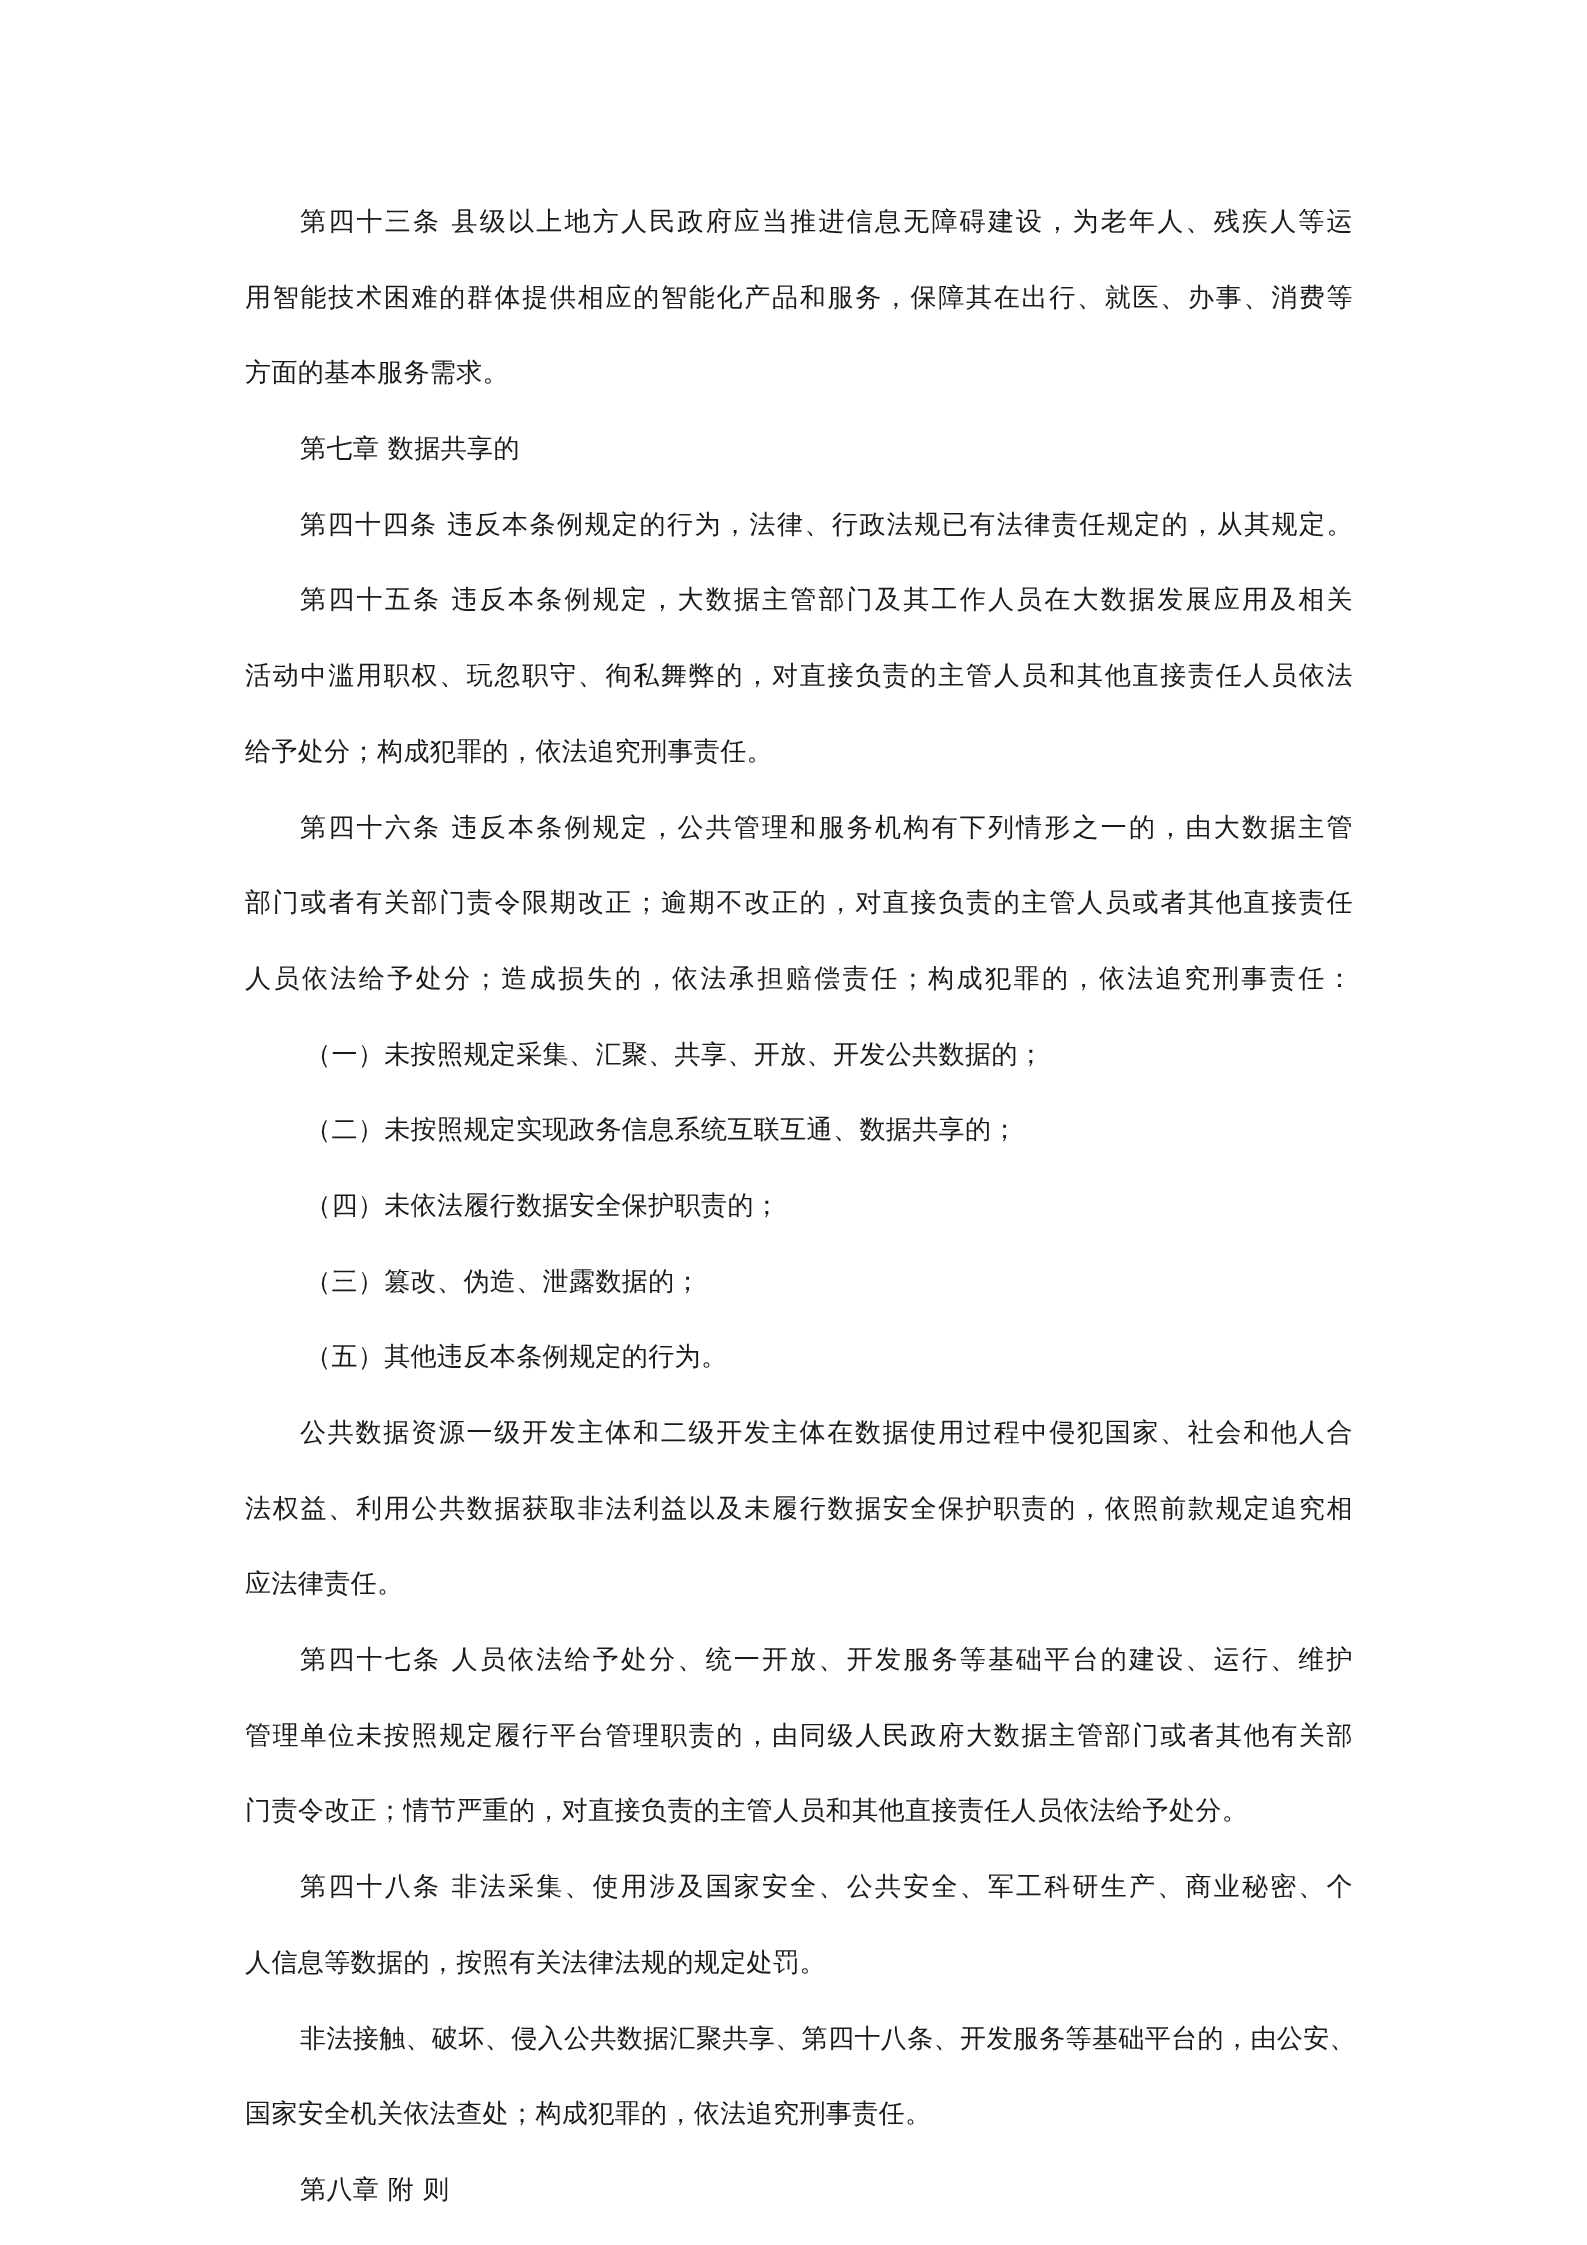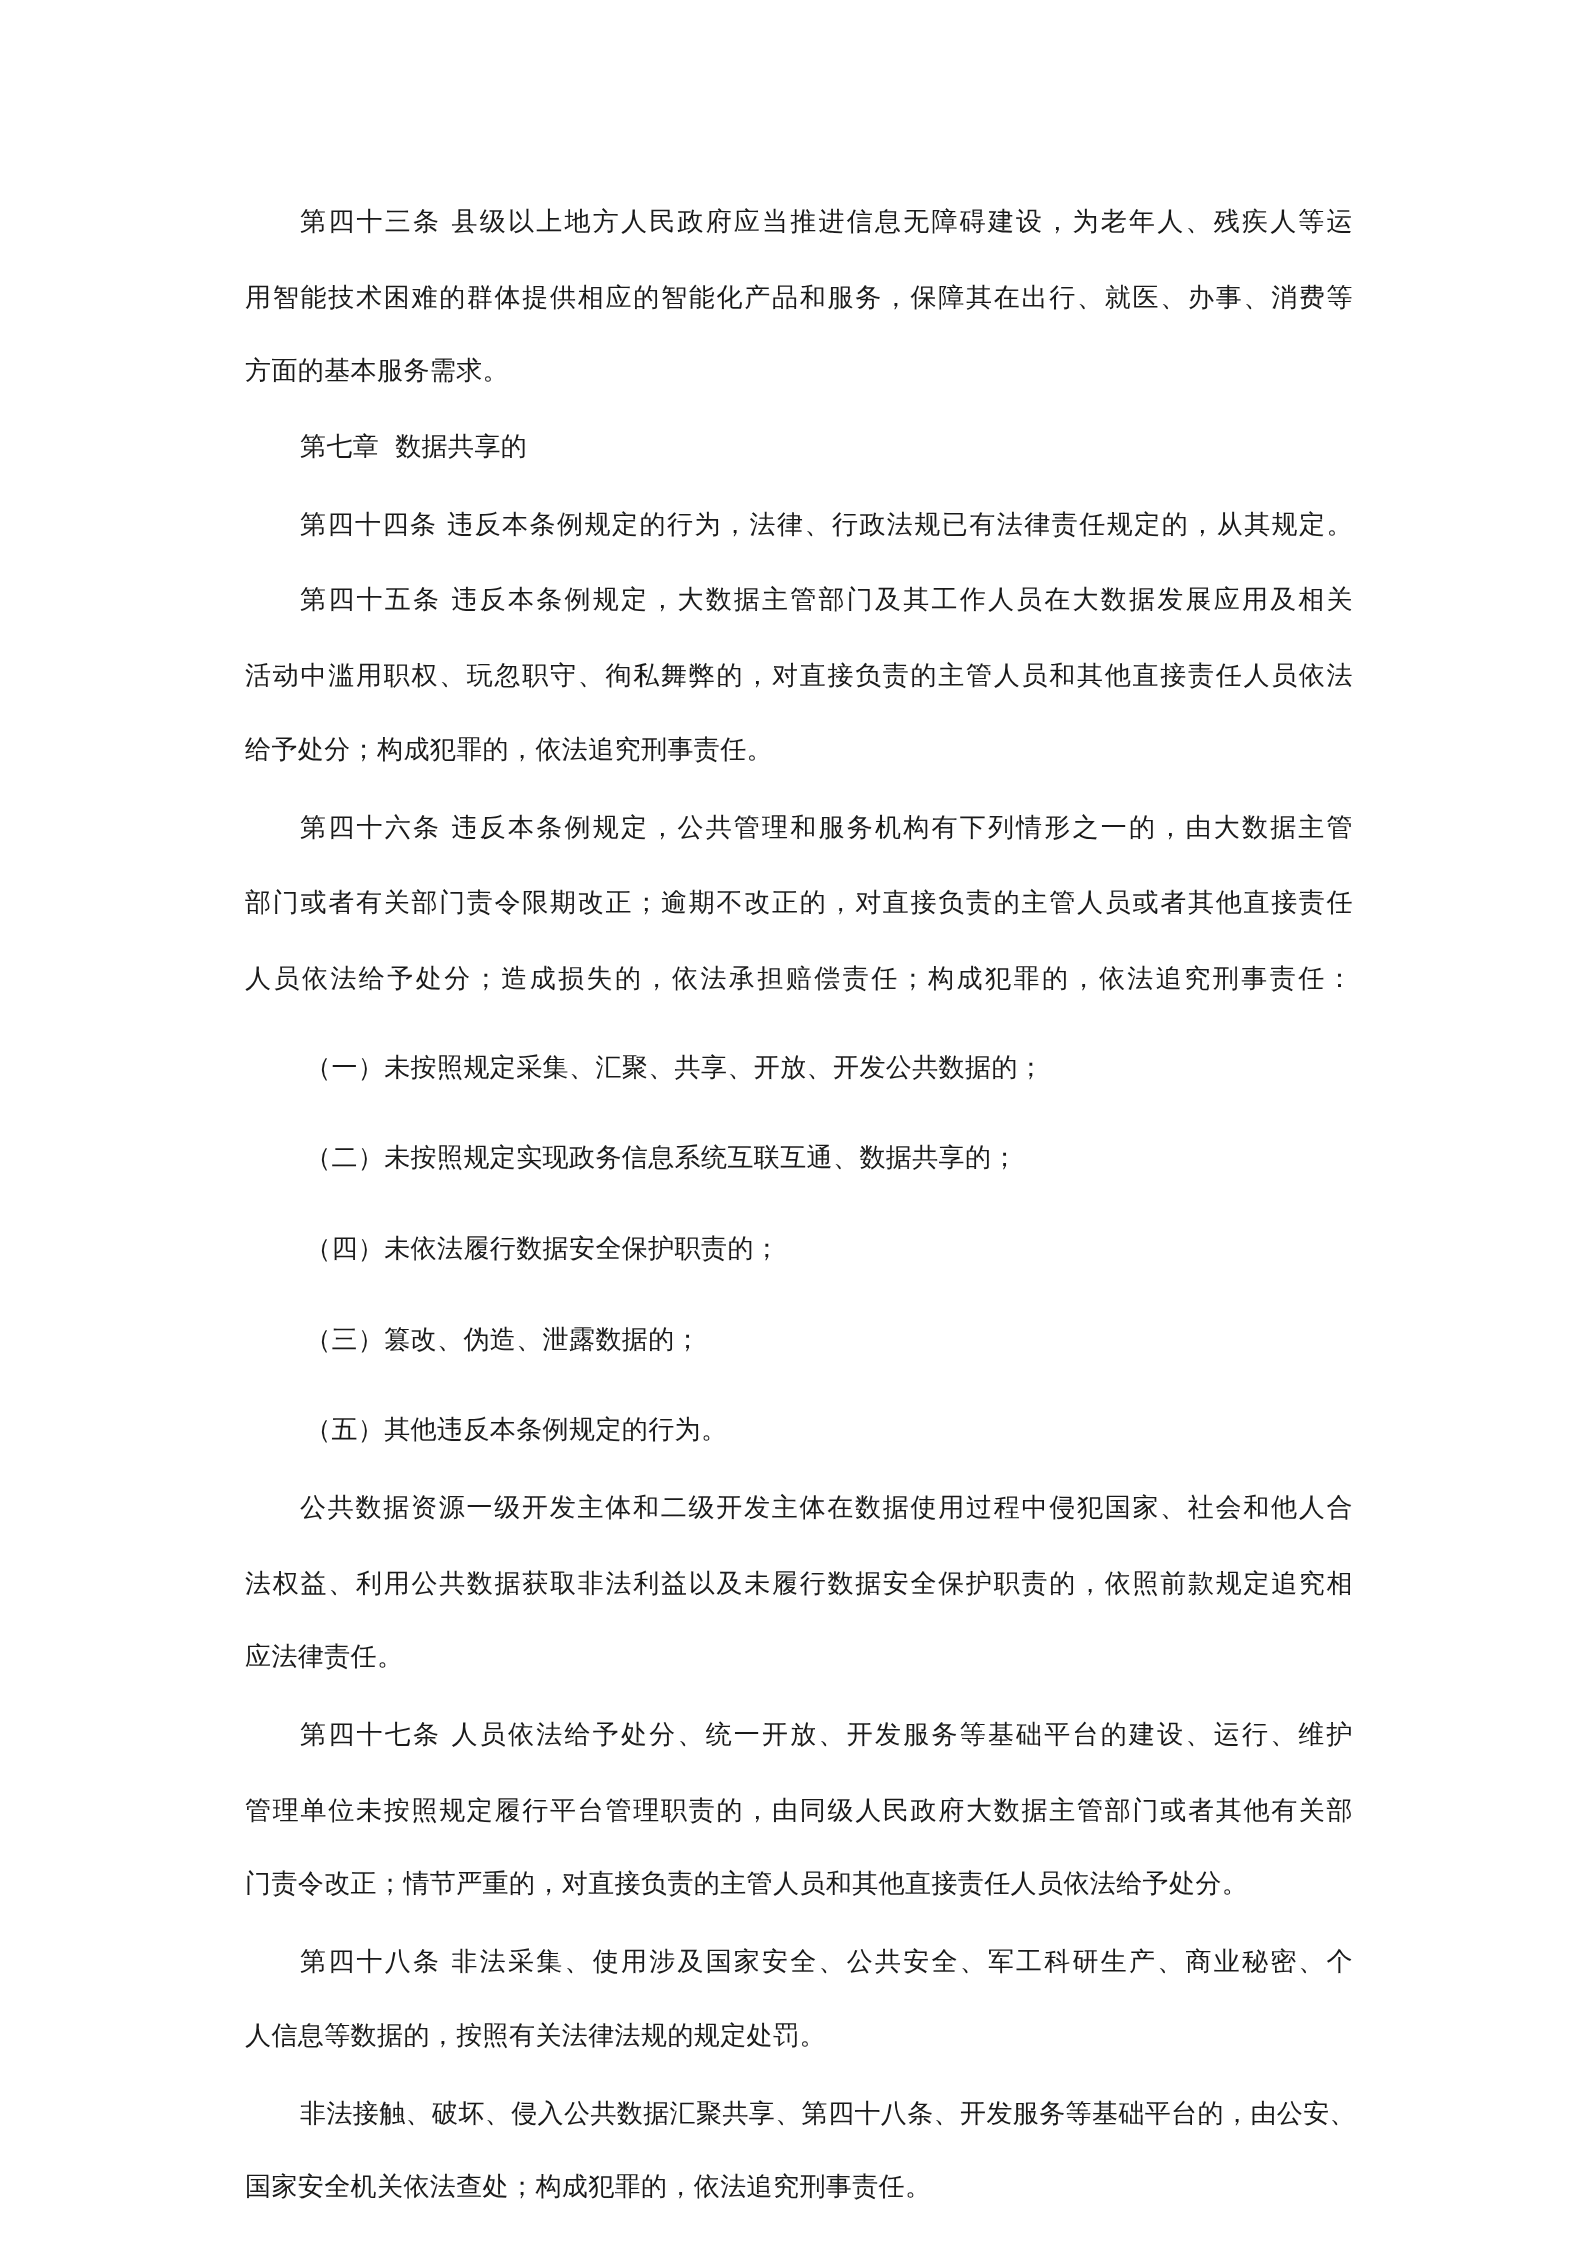--- a/index.html
+++ b/index.html
@@ -26,28 +26,26 @@
       line-height: 36px;
       font-size: 26px;
       white-space: nowrap;
       overflow: visible;
       text-align: justify;
       text-align-last: justify;
       letter-spacing: 0.4px;
     }
     .line.last {
       text-align-last: left;
-      font-family: Liberation Mono, monospace;
     }
     .line.indent {
       padding-left: 55px;
     }
     .line.item {
       padding-left: 60px;
-      margin-top: 15px;
     }
   </style>
 </head>
 <body>
 
 <div class="page">
   <div class="line indent">第四十三条 县级以上地方人民政府应当推进信息无障碍建设，为老年人、残疾人等运</div>
   <div class="line">用智能技术困难的群体提供相应的智能化产品和服务，保障其在出行、就医、办事、消费等</div>
   <div class="line last">方面的基本服务需求。</div>
   <div class="line indent last">第七章  数据共享的</div>

